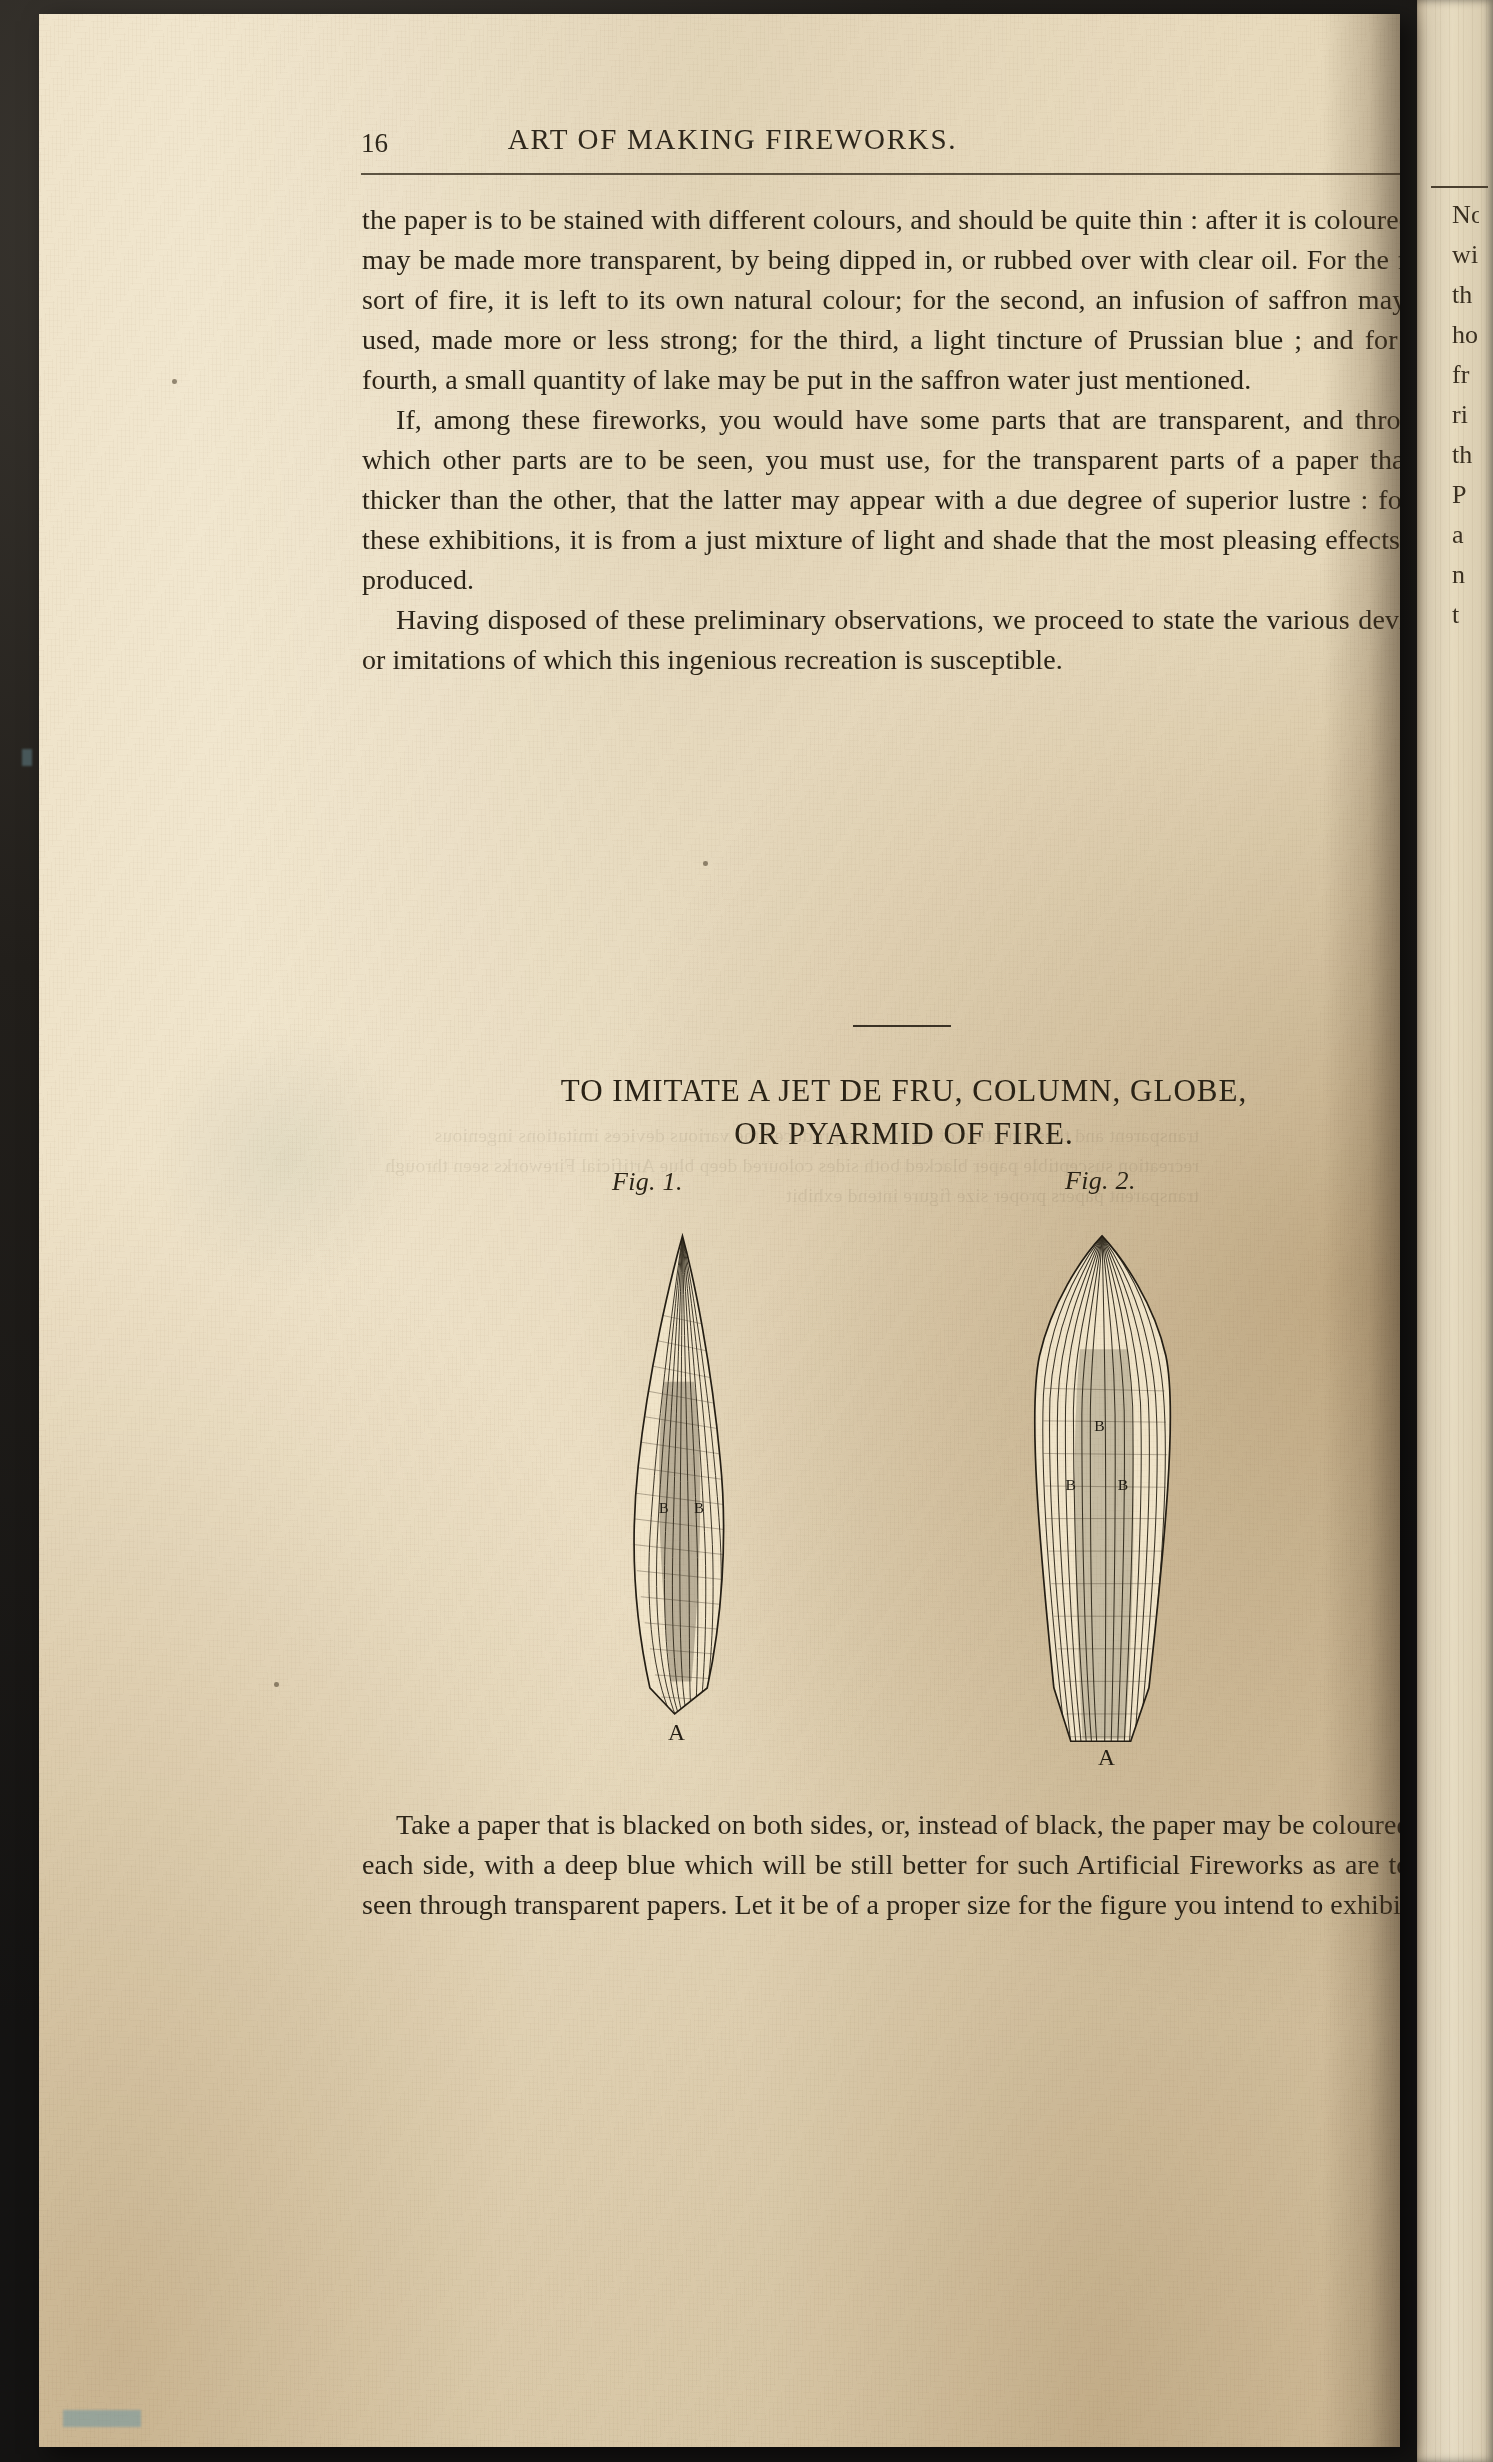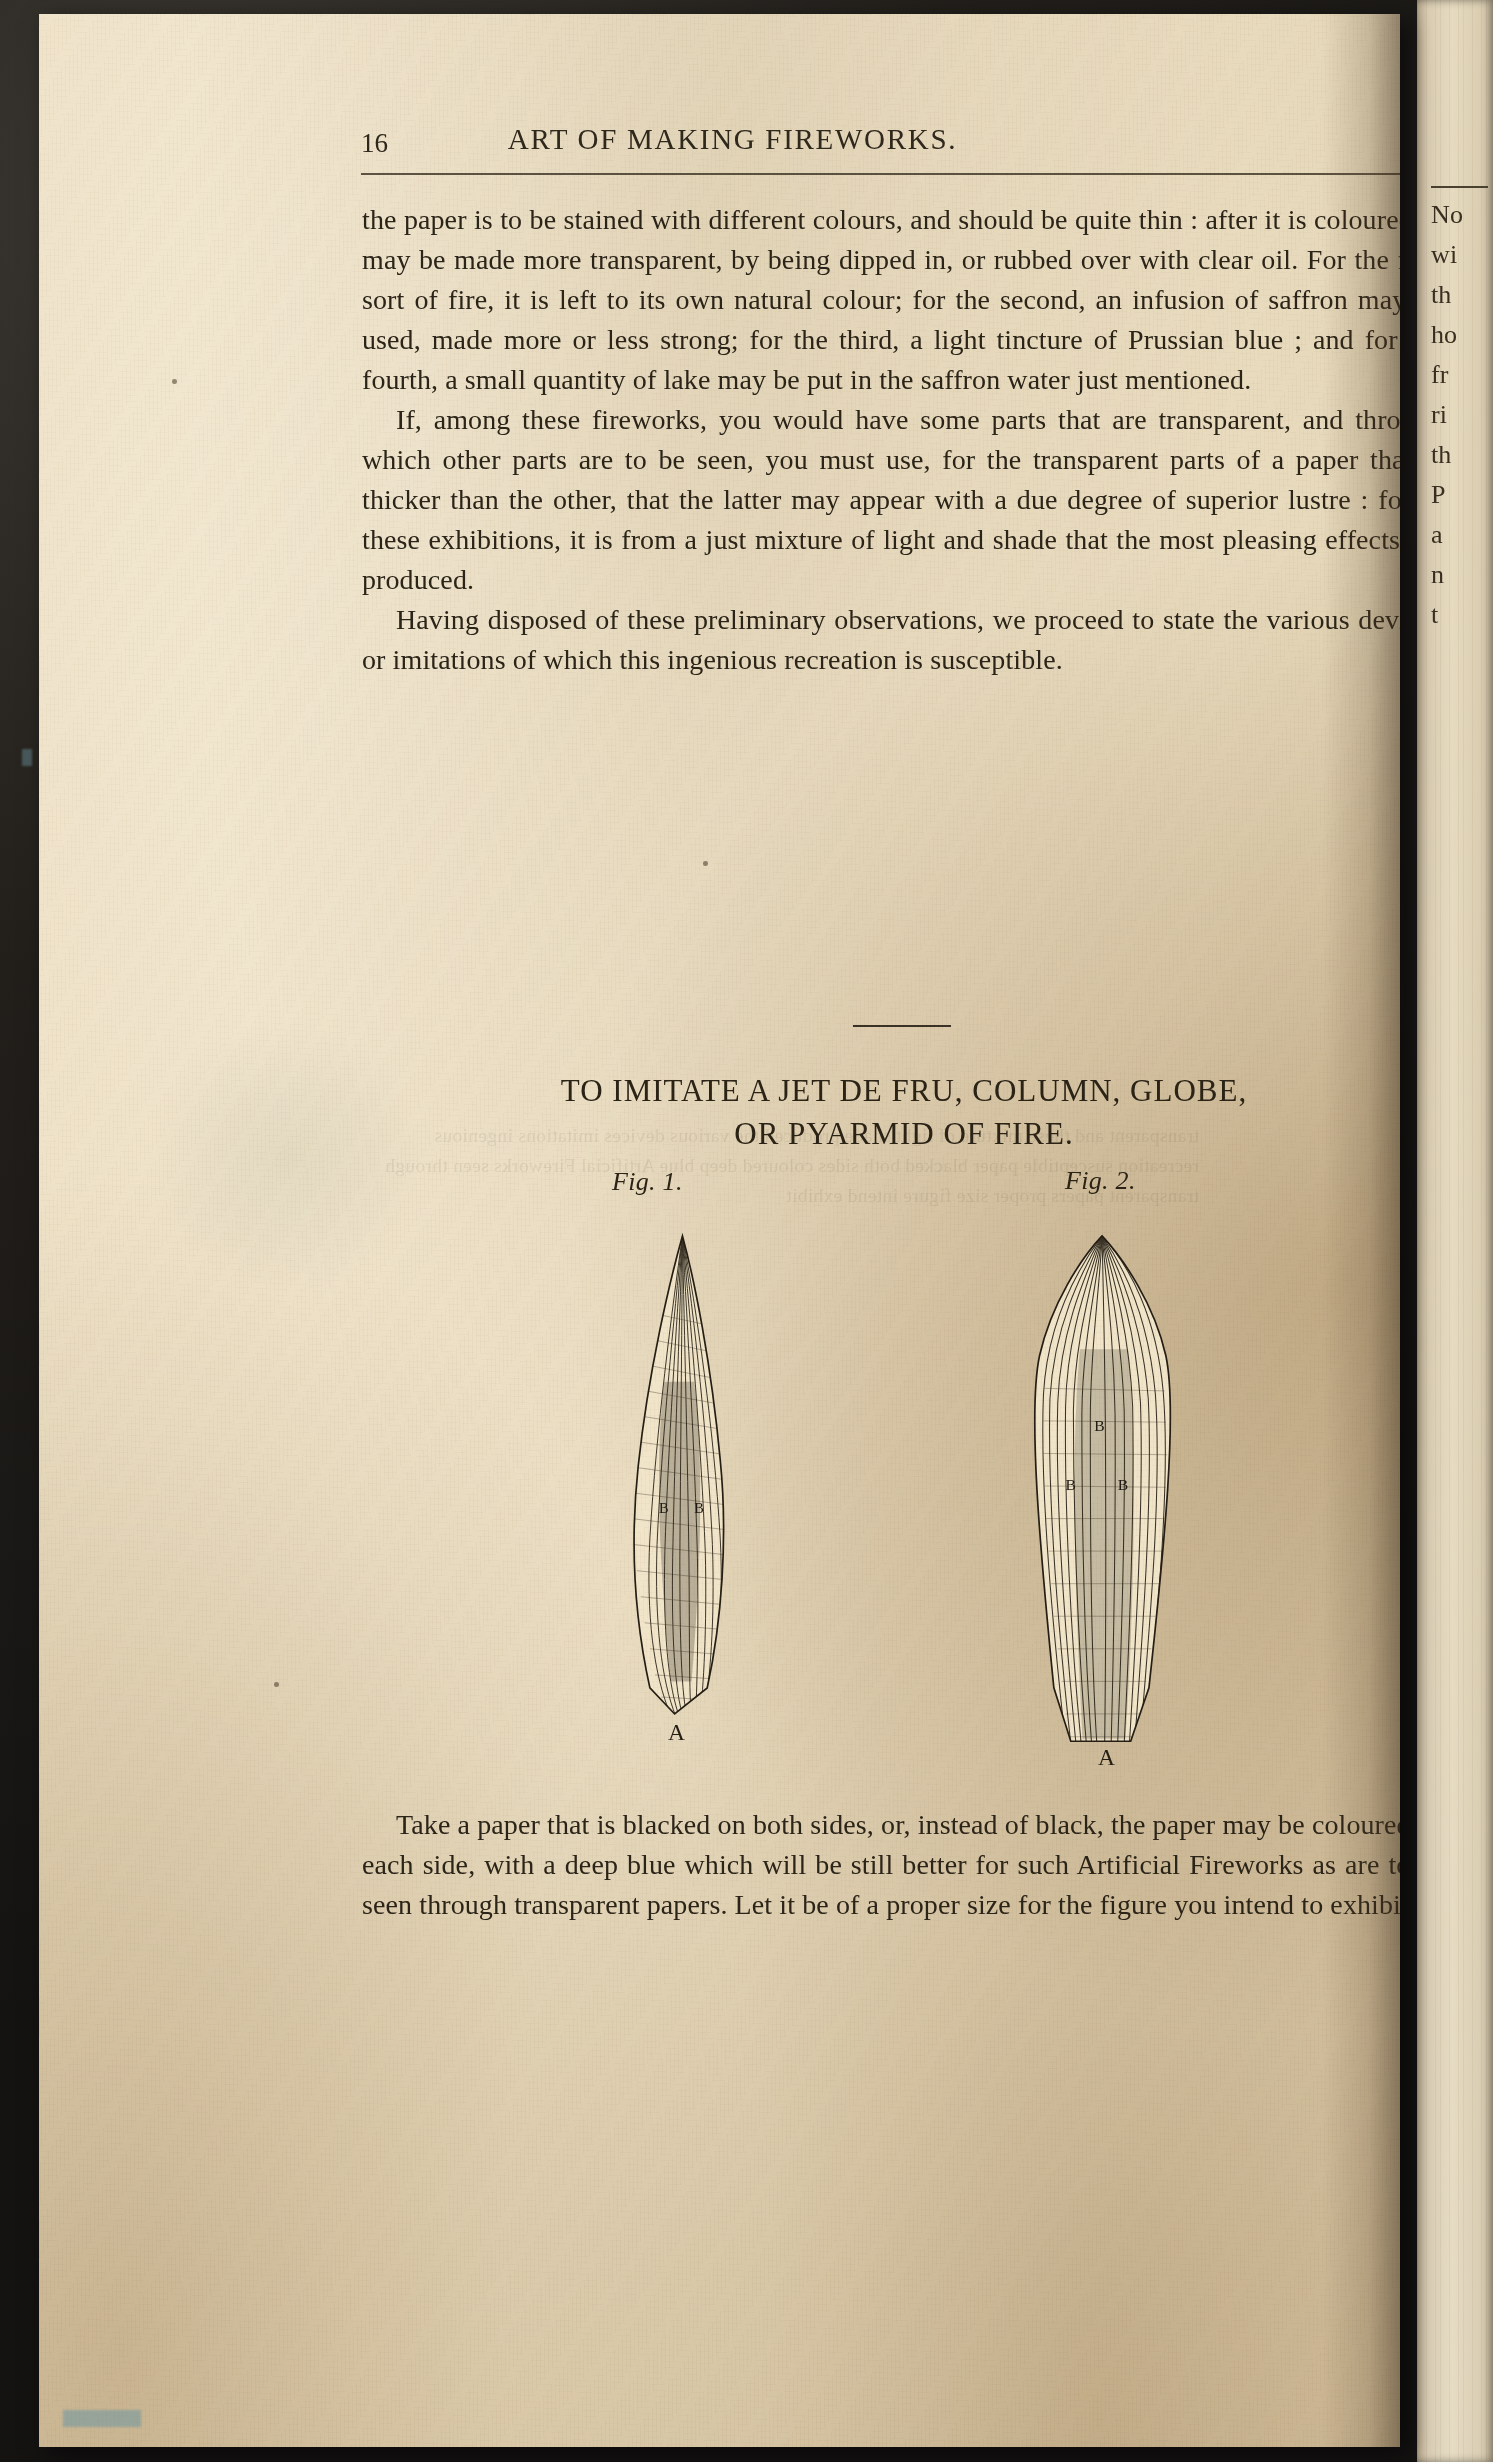--- a/index.html
+++ b/index.html
@@ -233,21 +233,21 @@
     overflow: hidden;
     letter-spacing: 0.1px;
   }
   .sliver-rule {
     position: absolute;
     left: 1431px;
     top: 186px;
     width: 57px;
     border-top: 2px solid #4a4030;
   }
-  .sliver-text div { white-space: nowrap; }
+  .sliver-text div { white-space: nowrap; margin-left: 21px; }
 
   
   .fleck {
     position: absolute;
     left: 63px;
     top: 2410px;
     width: 78px;
     height: 17px;
     background: rgba(110,150,160,0.55);
     filter: blur(1.3px);

